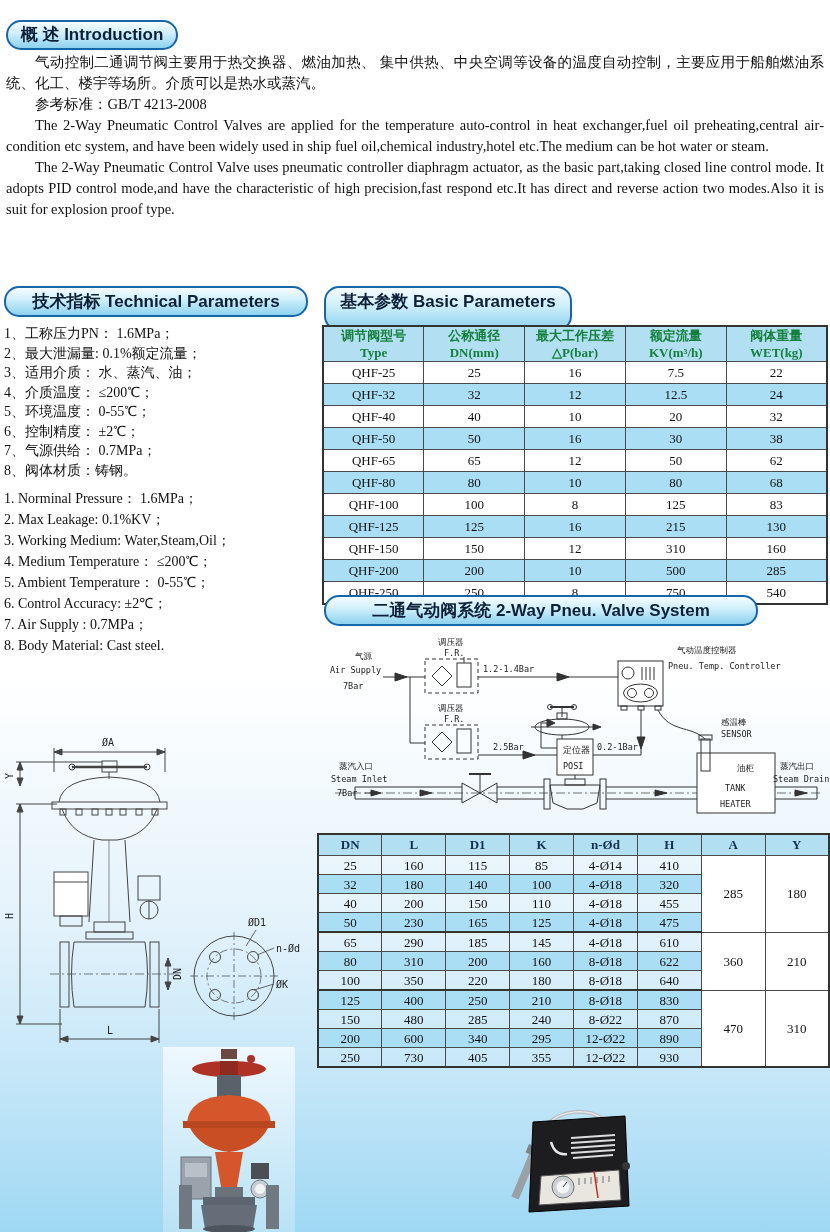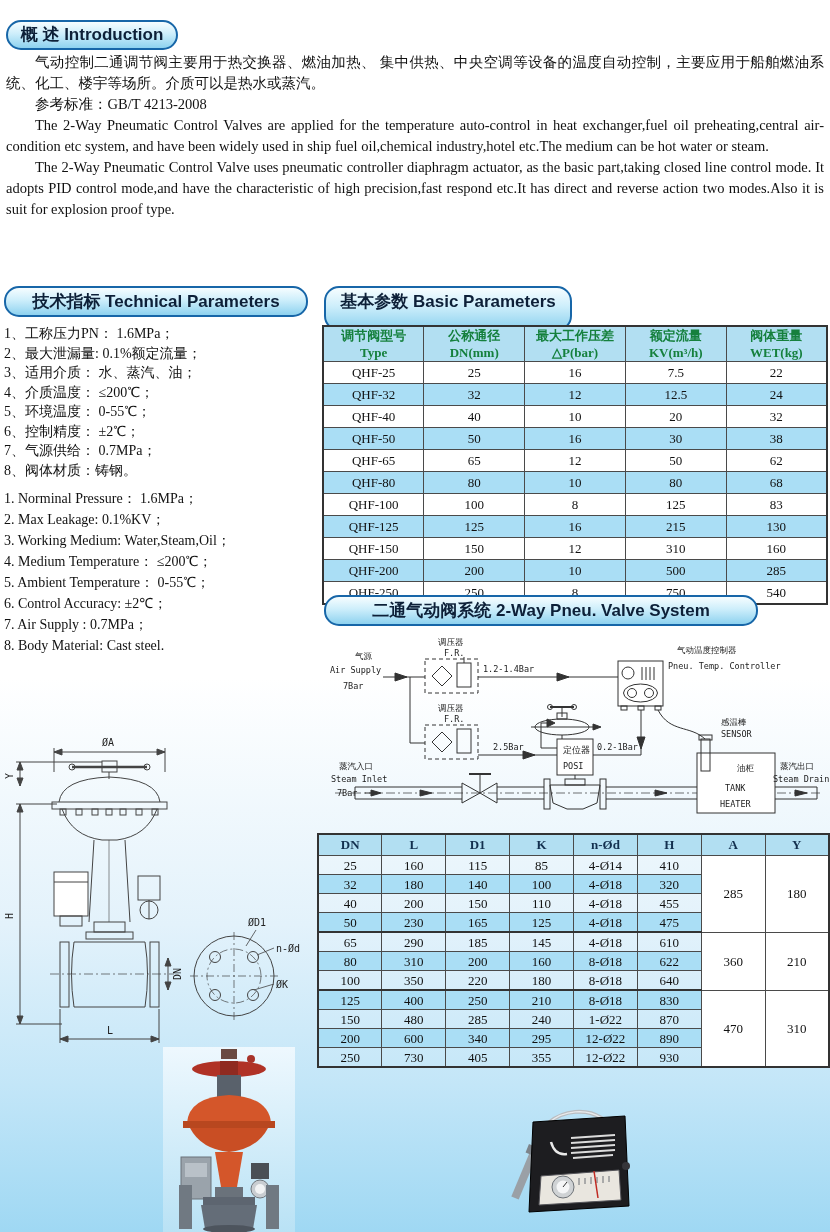--- a/index.html
+++ b/index.html
@@ -481,21 +481,21 @@
           <td>8-Ø18</td>
           <td>830</td>
           <td rowspan="4" class="merge">470</td>
           <td rowspan="4" class="merge">310</td>
         </tr>
         <tr>
           <td>150</td>
           <td>480</td>
           <td>285</td>
           <td>240</td>
-          <td>1-Ø22</td>
+          <td>8-Ø22</td>
           <td>870</td>
         </tr>
         <tr class="stripe">
           <td>200</td>
           <td>600</td>
           <td>340</td>
           <td>295</td>
           <td>12-Ø22</td>
           <td>890</td>
         </tr>

